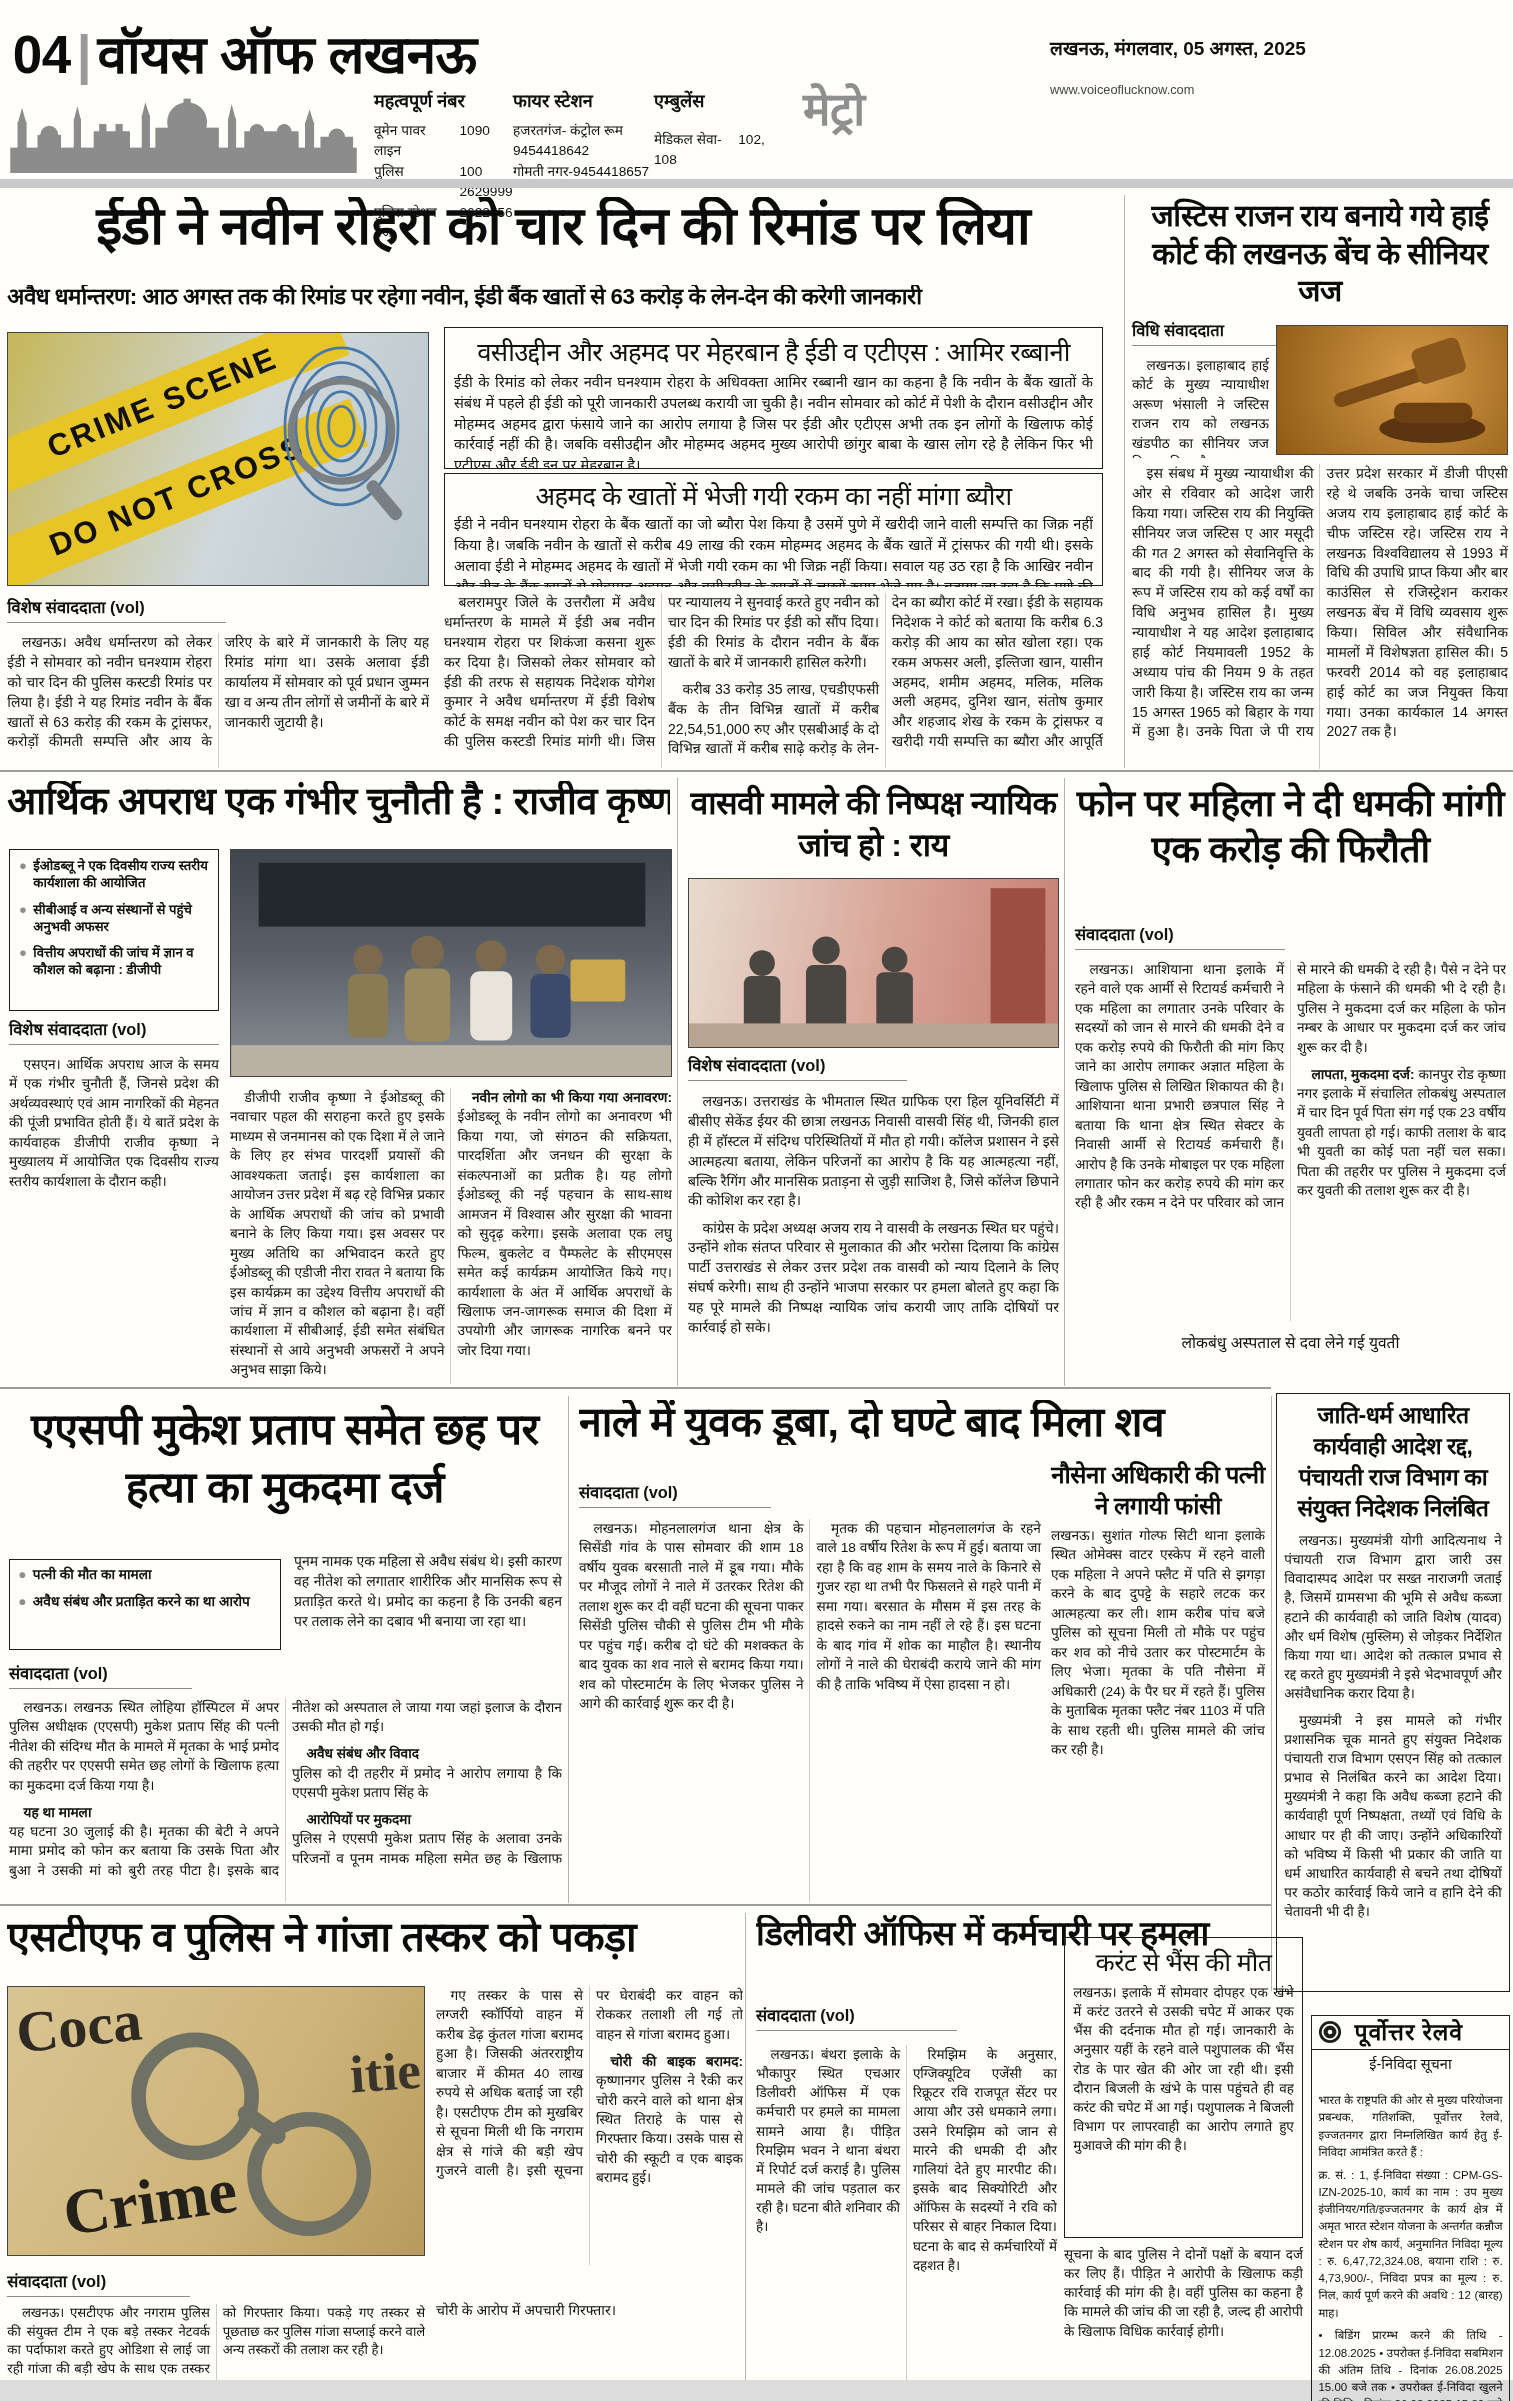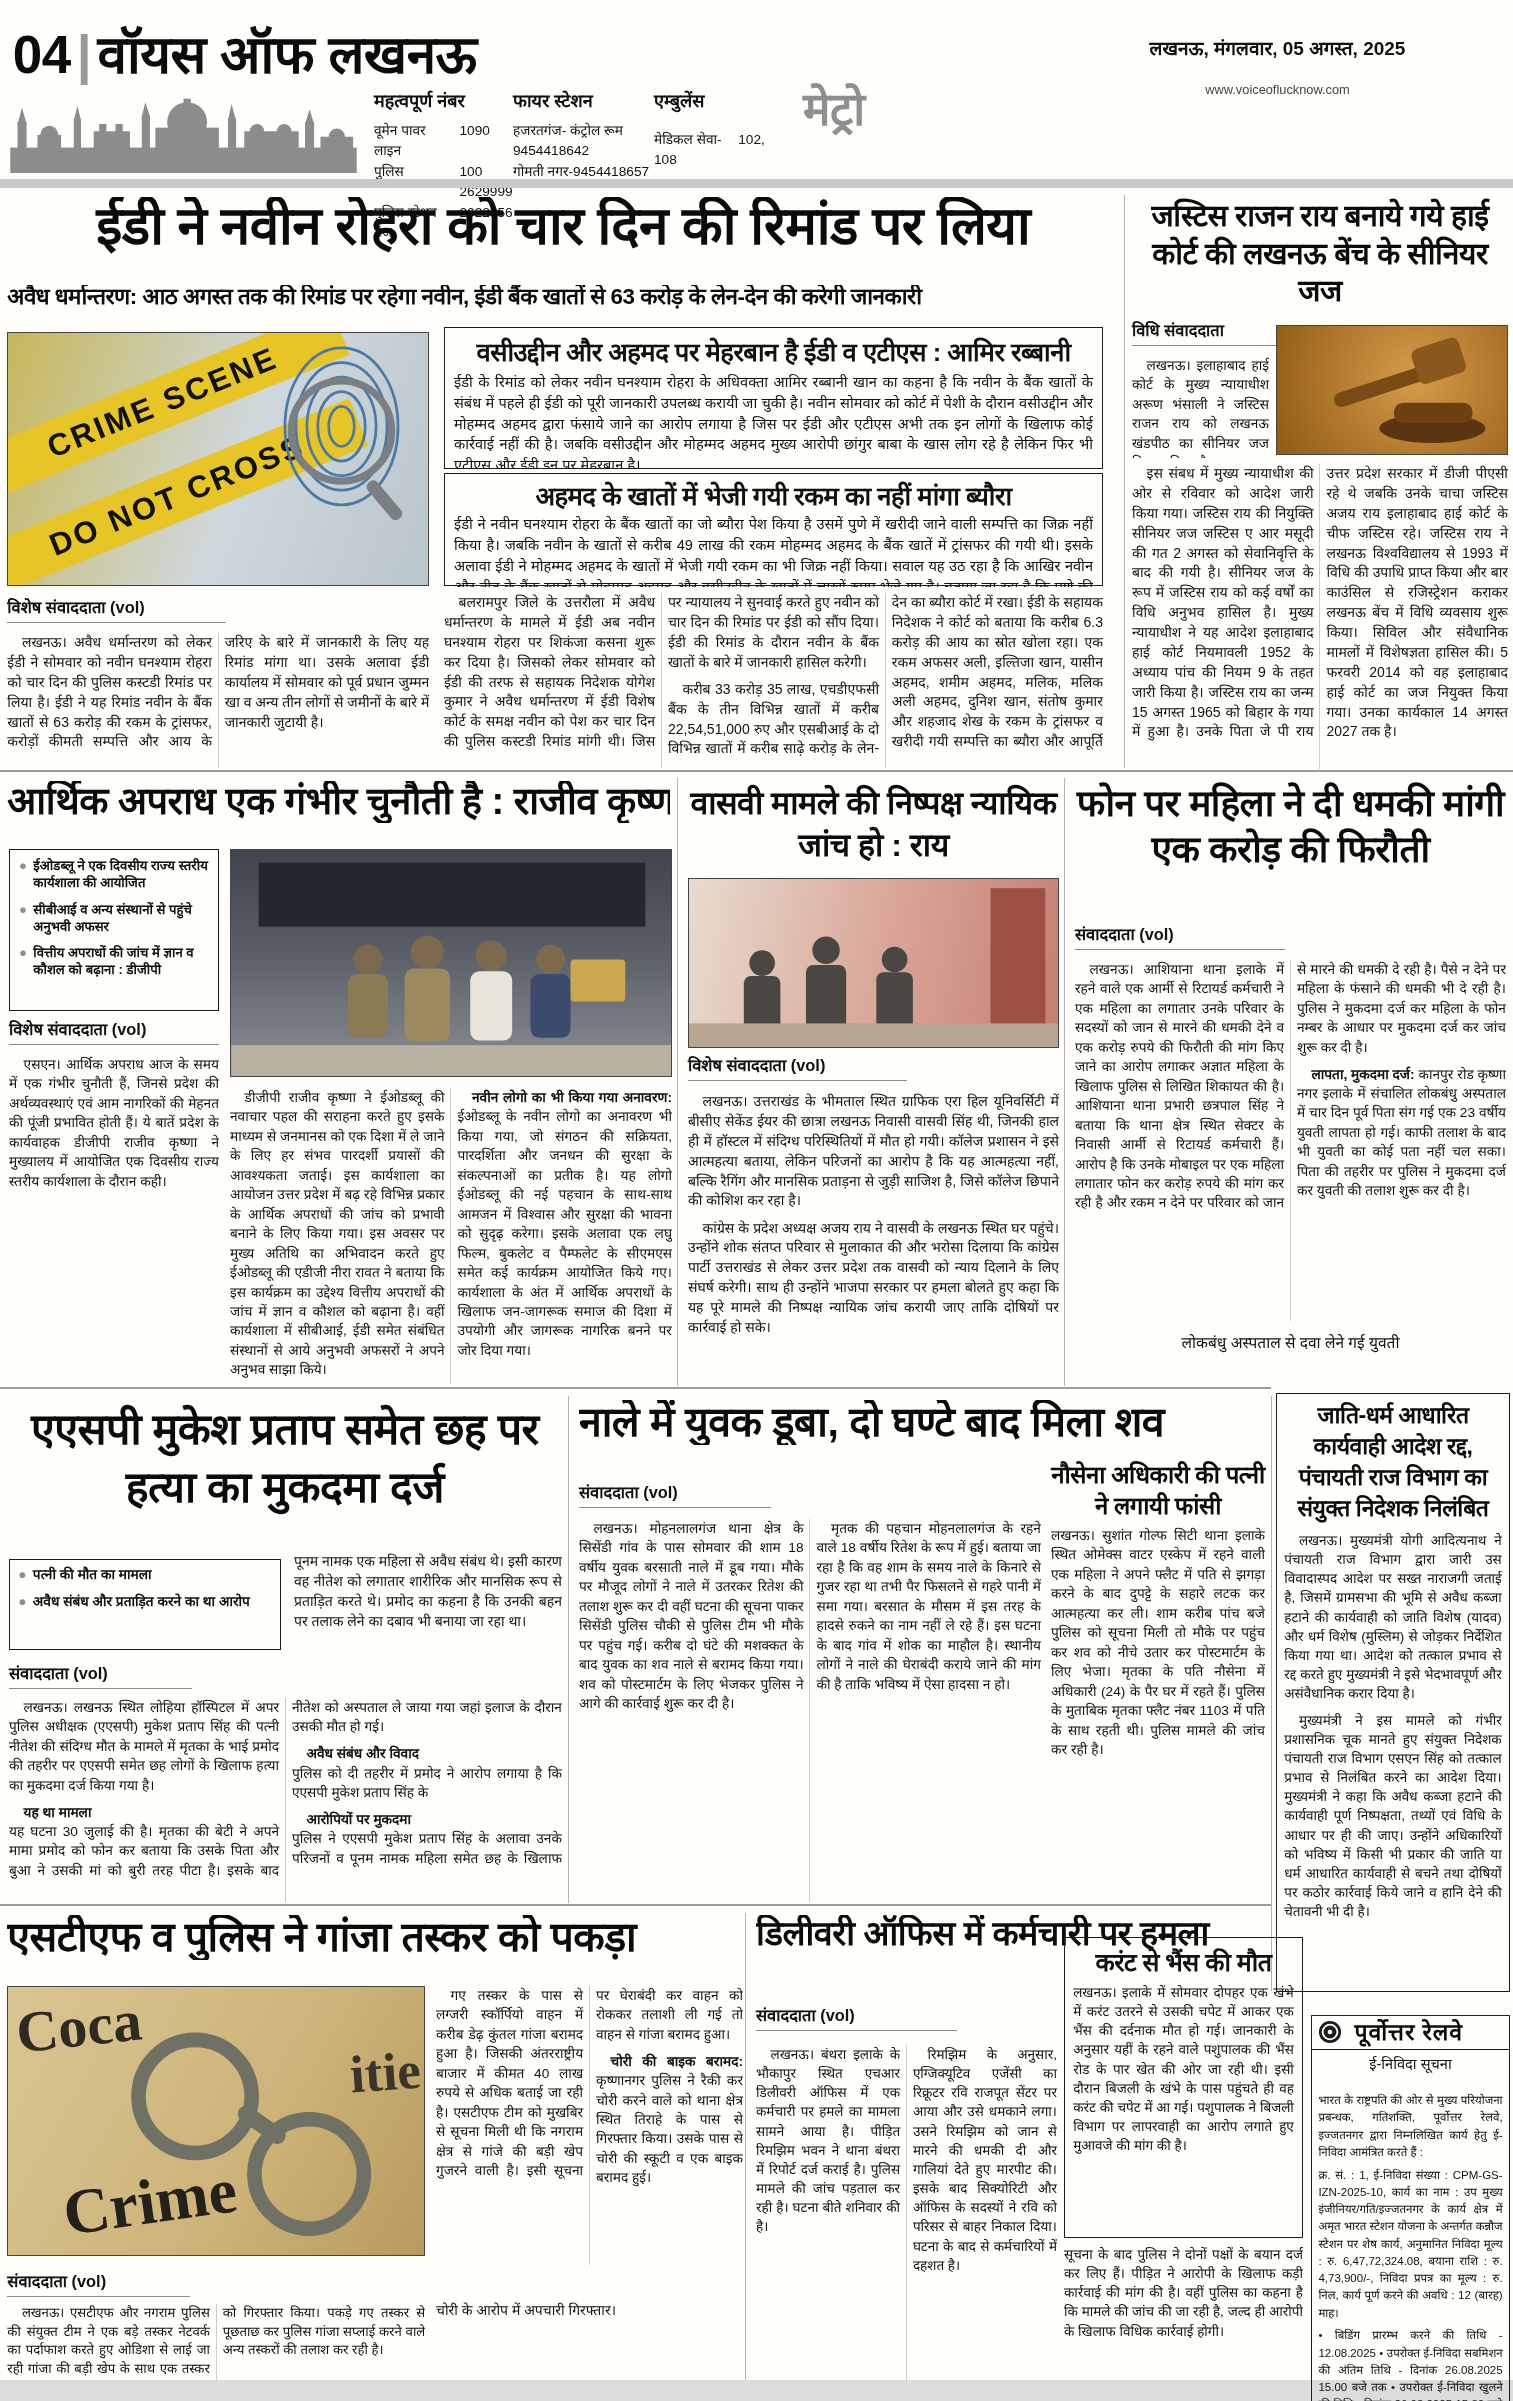--- a/index.html
+++ b/index.html
@@ -11,21 +11,21 @@
   .nowrap{white-space:nowrap;overflow:hidden}
   .byline{font-weight:bold;font-size:16.4px;border-bottom:1.8px solid #8c8c8c;padding-bottom:3.7px}
   .body{font-size:14px;line-height:1.42;text-align:justify;overflow:hidden}
   .body p{margin:0 0 7.3px 0;text-indent:14.6px}
   .body .k{font-weight:bold}
   .cols2{column-count:2;column-gap:12.8px;column-rule:0.9px solid #ccc}
   .cols3{column-count:3;column-gap:12.8px;column-rule:0.9px solid #ccc}
   .vrule{width:0.9px;background:#b3b3b3}
   .hrule{height:1.8px;background:#9c9c9c}
   .boxed{border:1.8px solid #1d1d1d;box-sizing:border-box}
-  .boxtitle{font-weight:bold;text-align:center;letter-spacing:-0.5px}
+  .boxtitle{font-weight:normal;text-align:center;letter-spacing:-0.5px}
   .bullets{list-style:none;margin:0;padding:7.3px 9px}
   .bullets li{font-weight:bold;line-height:1.3;margin:0 0 9px 0;display:flex;gap:6.4px}
   .bullets .dot{color:#8e8e8e;flex:0 0 auto}
   .photo{overflow:hidden;box-sizing:border-box;border:0.9px solid #444}
   .masthead{display:flex;align-items:baseline;gap:6px}
   .contact h4{margin:0 0 5.5px 0;font-size:18px}
   .contact{font-size:13.7px;line-height:1.5}
   .contact table{border-collapse:collapse}
   .contact td{padding:0 7.3px 0 0;vertical-align:top}
 </style>
@@ -104,21 +104,21 @@
   </div>
   <div class="abs contact" style="left:654px;top:88px;width:137px">
     <h4>एम्बुलेंस</h4>
     <div style="margin-top:14.6px">
       <span>मेडिकल सेवा-</span>
       <span style="padding-left:12.8px">102, 108</span>
     </div>
   </div>
 
   <div class="abs hl" style="left:803px;top:84px;font-size:46px;color:#8f8f8f">मेट्रो</div>
-  <div class="abs" style="left:1050px;top:35px;width:455px;text-align:center">
+  <div class="abs" style="left:1050px;top:35px;width:455px;text-align:left">
     <div style="font-size:19px;font-weight:bold">लखनऊ, मंगलवार, 05 अगस्त, 2025</div>
     <div style="font-size:12.8px;color:#444;margin-top:21px">www.voiceoflucknow.com</div>
   </div>
 
   <div class="abs" style="left:0;top:179px;width:1513px;height:9px;background:#c9c9c9"></div>
 
   <div class="abs hl nowrap center" style="left:7.3px;top:197px;width:1112px;font-size:53px">ईडी ने नवीन रोहरा को चार दिन की रिमांड पर लिया</div>
   <div class="abs hl nowrap" style="left:7.3px;top:285px;width:1112px;font-size:22.4px">अवैध धर्मान्तरण: आठ अगस्त तक की रिमांड पर रहेगा नवीन, ईडी बैंक खातों से 63 करोड़ के लेन-देन की करेगी जानकारी</div>
   <div class="abs vrule" style="left:1124px;top:195px;height:573px"></div>
 

